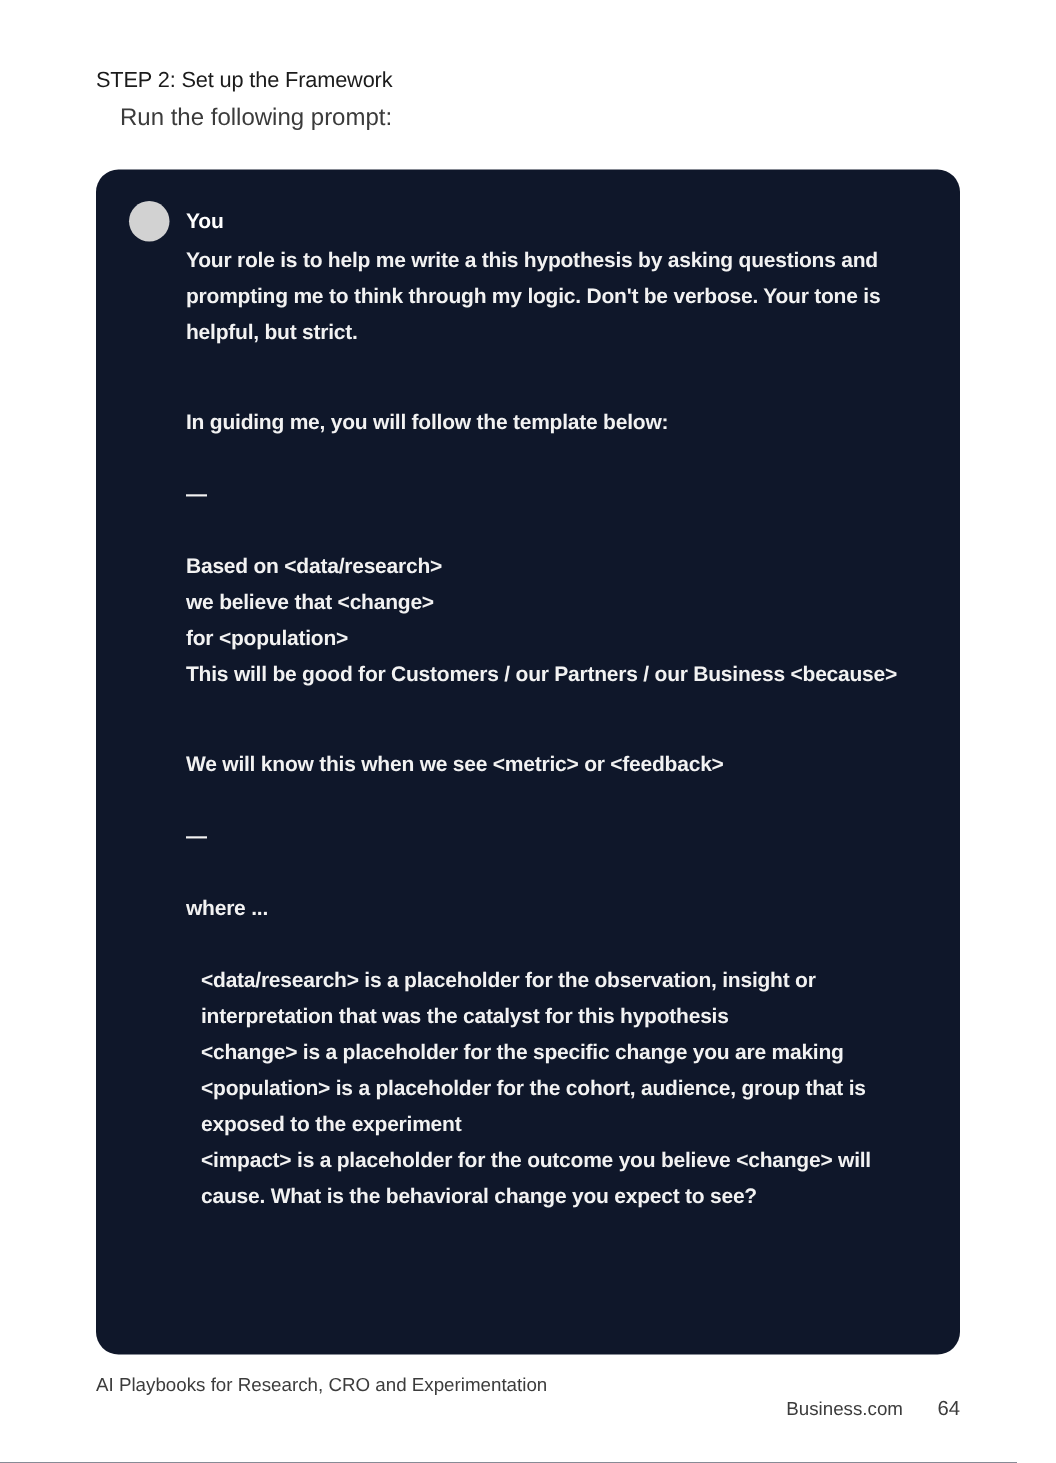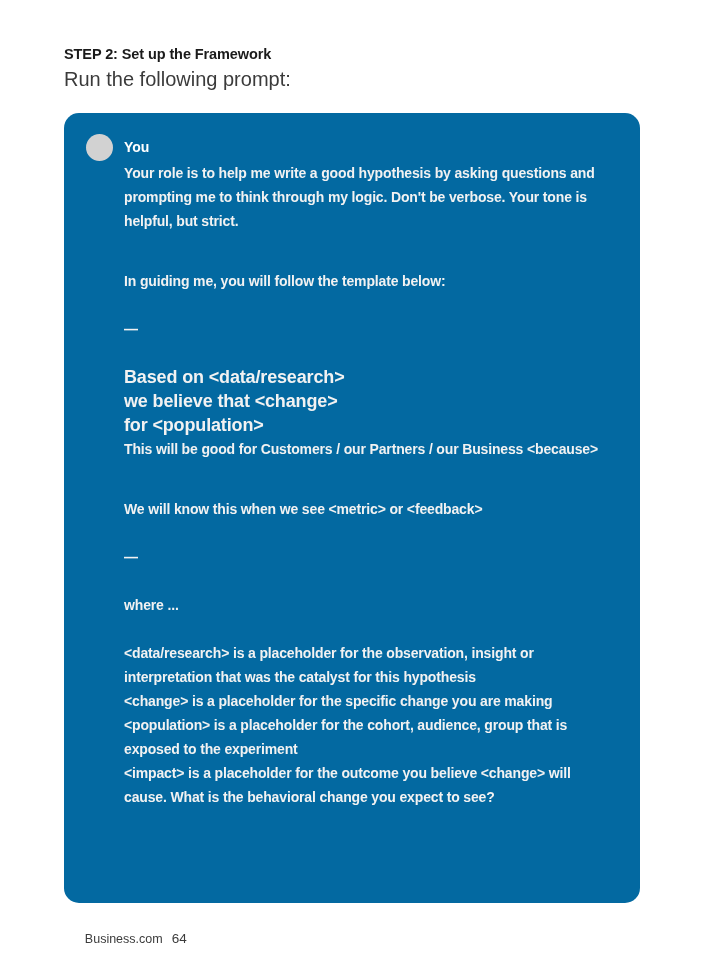--- a/index.html
+++ b/index.html
@@ -25,42 +25,42 @@
 
   
   .heading-block {
     position: absolute;
     left: 64px;
     top: 44px;
     width: 576px;
   }
   .step-title {
     font-size: 14.5px;
-    font-weight: bold;
+    font-weight: normal;
     color: #1b1b1b;
     letter-spacing: -0.1px;
     line-height: 20px;
     margin: 0;
   }
   .step-subtitle {
-    font-size: 20px;
+    font-size: 16px;
     font-weight: normal;
     color: #3b3b3b;
     line-height: 20px;
-    margin: 5px 0 0 0;
+    margin: 5px 0 0 16px;
   }
 
   
   .prompt-panel {
     position: absolute;
     left: 64px;
     top: 113px;
     width: 576px;
     height: 790px;
-    background: #0369a1;
+    background: #0f172a;
     border-radius: 15px;
     overflow: hidden;
     box-sizing: border-box;
   }
 
   .panel-inner {
     padding: 21px 24px 0 22px;
     box-sizing: border-box;
   }
 
@@ -105,21 +105,21 @@
 
   .rule-dash {
     margin: 24px 0;
     line-height: 24px;
     font-size: 14px;
     font-weight: bold;
     color: #f2f2f2;
   }
 
   .block-lines .line {
-    font-size: 18px;
+    font-size: 14px;
     font-weight: bold;
     color: #f2f2f2;
     line-height: 24px;
     letter-spacing: -0.15px;
   }
 
   
   .footer {
     position: absolute;
     left: 64px;
@@ -136,21 +136,21 @@
     line-height: 16px;
   }
   .footer-right {
     font-size: 12.5px;
     color: #3c3c3c;
     font-weight: normal;
     line-height: 16px;
     white-space: pre;
   }
   .footer-page {
-    margin-left: 9px;
+    margin-left: 23px;
     font-size: 13.5px;
   }
 </style>
 </head>
 <body>
 
 <div class="page">
 
   <div class="heading-block">
     <div class="step-title">STEP 2: Set up the Framework</div>
@@ -160,50 +160,51 @@
   <div class="prompt-panel">
     <div class="panel-inner">
 
       <div class="speaker-row">
         <div class="avatar"></div>
         <div class="speaker-name">You</div>
       </div>
 
       <div class="message-body">
 
-        <p class="msg-p">Your role is to help me write a good hypothesis by asking questions and prompting me to think through my logic. Don't be verbose. Your tone is helpful, but strict.</p>
+        <p class="msg-p">Your role is to help me write a this hypothesis by asking questions and prompting me to think through my logic. Don't be verbose. Your tone is helpful, but strict.</p>
 
         <p class="msg-p">In guiding me, you will follow the template below:</p>
 
         <div class="rule-dash">—</div>
 
         <div class="block-lines">
           <div class="line">Based on &lt;data/research&gt;</div>
           <div class="line">we believe that &lt;change&gt;</div>
           <div class="line">for &lt;population&gt;</div>
         </div>
 
         <p class="msg-p">This will be good for Customers / our Partners / our Business &lt;because&gt;</p>
 
         <p class="msg-p">We will know this when we see &lt;metric&gt; or &lt;feedback&gt;</p>
 
         <div class="rule-dash">—</div>
 
         <p class="msg-p">where ...</p>
 
-        <p class="msg-p" style="margin-top:24px;">
+        <p class="msg-p" style="margin-top:24px;margin-left:10px;">
           <span class="line">&lt;data/research&gt; is a placeholder for the observation, insight or interpretation that was the catalyst for this hypothesis</span><br>
           <span class="line">&lt;change&gt; is a placeholder for the specific change you are making</span><br>
           <span class="line">&lt;population&gt; is a placeholder for the cohort, audience, group that is exposed to the experiment</span><br>
           <span class="line">&lt;impact&gt; is a placeholder for the outcome you believe &lt;change&gt; will cause. What is the behavioral change you expect to see?</span><br>
         </p>
 
       </div>
     </div>
   </div>
 
   <div class="footer">
+    <div class="footer-left">AI Playbooks for Research, CRO and Experimentation</div>
     <div class="footer-right">
       <span>Business.com</span><span class="footer-page">64</span>
     </div>
   </div>
 
 </div>
 
 </body></html>

